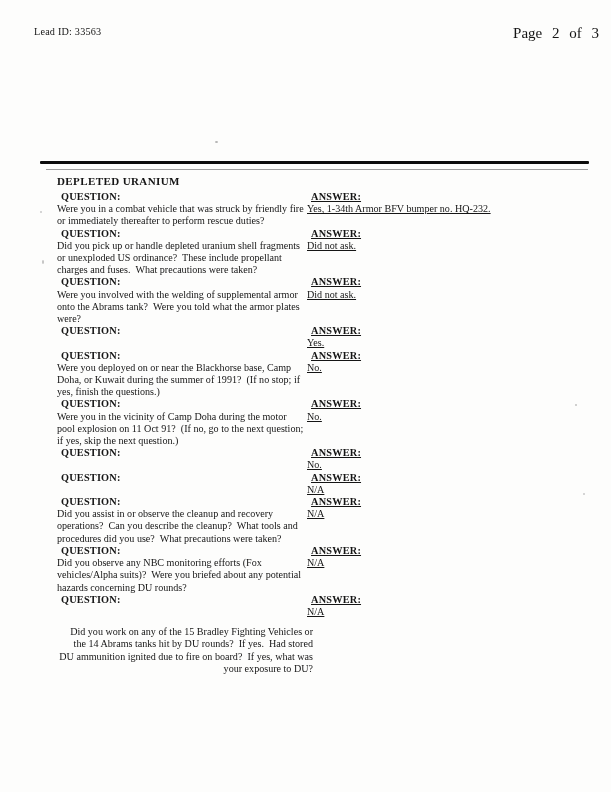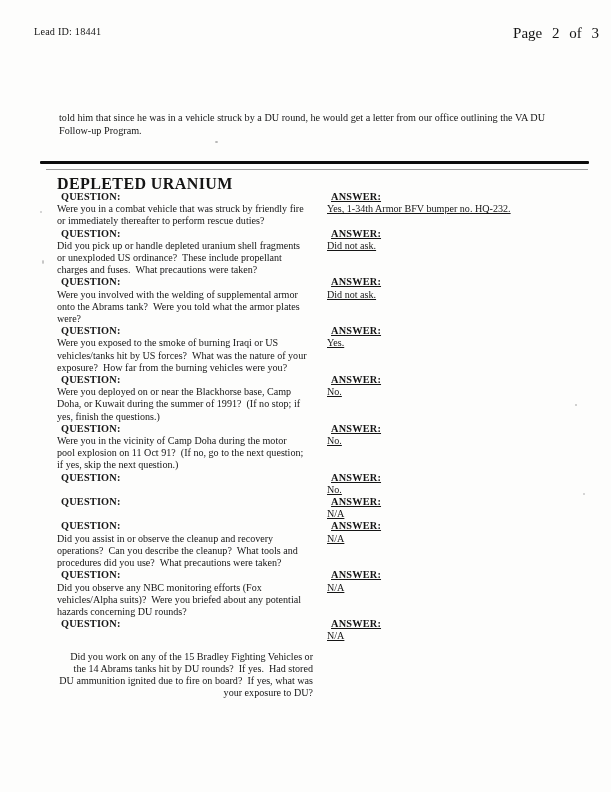--- a/index.html
+++ b/index.html
@@ -18,28 +18,28 @@
   .intro{
     position:absolute;left:59px;top:111px;width:505px;
     font-size:10.2px;line-height:13px;white-space:pre-wrap;
   }
   
   .rule-thick{position:absolute;left:40px;top:161px;width:549px;height:2.6px;background:#0c0c0c;border-radius:1px;}
   .rule-thin{position:absolute;left:46px;top:169px;width:542px;height:1.4px;background:#9d9d9d;}
   
   .sec-title{
     position:absolute;left:57px;top:175px;
-    font-size:16px;font-weight:bold;letter-spacing:.4px;
+    font-size:11px;font-weight:bold;letter-spacing:.4px;
   }
   
   .qa-section{
     position:absolute;left:57px;top:191px;width:505px;
     font-size:10.1px;line-height:12.2px;
   }
-  .qa-row{display:flex;align-items:flex-start;gap:20px;}
+  .qa-row{display:flex;align-items:flex-start;}
   .q-col{width:250px;flex:none;}
   .a-col{flex:1;min-width:0;text-decoration:underline;}
   .qa-label{font-weight:bold;font-size:10.3px;padding-left:4px;letter-spacing:.2px;}
   .q-text,.a-text{white-space:pre-wrap;}
   .footer-par{
     margin-top:8px;width:256px;
     white-space:pre-wrap;
     text-align:right;
   }
   
@@ -48,24 +48,23 @@
   .speck.s2{left:42px;top:260px;width:2px;height:4px;opacity:.45;}
   .speck.s3{left:40px;top:211px;width:2px;height:2px;opacity:.4;}
   .speck.s4{left:575px;top:404px;width:2px;height:2px;opacity:.45;}
   .speck.s5{left:583px;top:493px;width:2px;height:2px;opacity:.4;}
 </style>
 </head>
 <body>
 
 <div class="page">
 
-  <div class="hdr-left">Lead ID: 18441</div>
+  <div class="hdr-left">Lead ID: 33563</div>
   <div class="hdr-right">Page 2 of 3</div>
 
-  <div class="intro">told him that since he was in a vehicle struck by a DU round, he would get a letter from our office outlining the VA DU Follow-up Program.</div>
 
   <div class="rule-thick"></div>
   <div class="rule-thin"></div>
 
   <div class="sec-title">DEPLETED URANIUM</div>
 
   <div class="qa-section">
     <div id="qa-list">
   <div class="qa-row">
     <div class="q-col">
@@ -96,21 +95,20 @@
     </div>
     <div class="a-col">
       <div class="qa-label">ANSWER:</div>
       <div class="a-text">Did not ask.</div>
     </div>
   </div>
 
   <div class="qa-row">
     <div class="q-col">
       <div class="qa-label">QUESTION:</div>
-      <div class="q-text">Were you exposed to the smoke of burning Iraqi or US vehicles/tanks hit by US forces?  What was the nature of your exposure?  How far from the burning vehicles were you?</div>
     </div>
     <div class="a-col">
       <div class="qa-label">ANSWER:</div>
       <div class="a-text">Yes.</div>
     </div>
   </div>
 
   <div class="qa-row">
     <div class="q-col">
       <div class="qa-label">QUESTION:</div>

